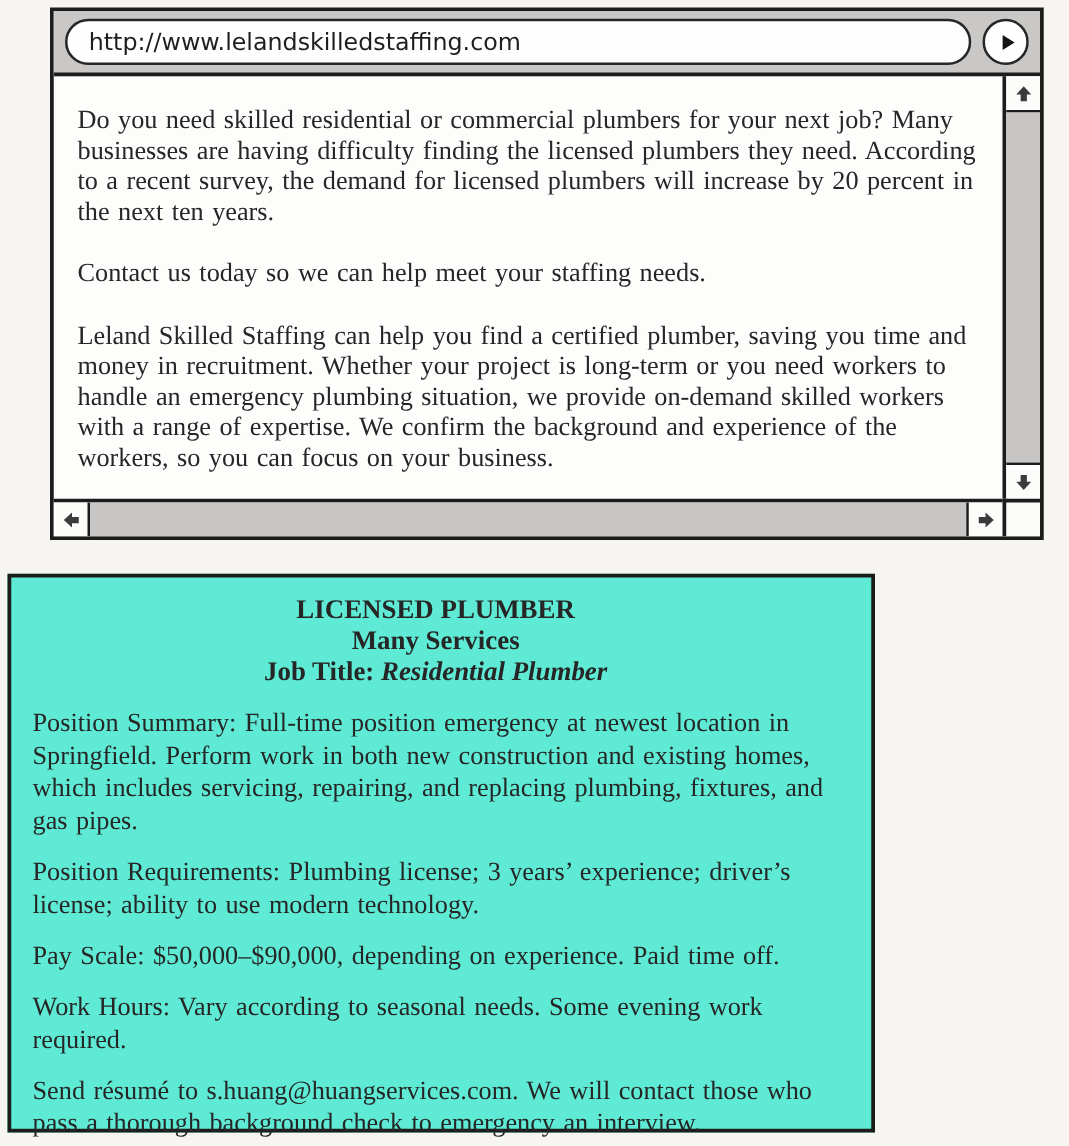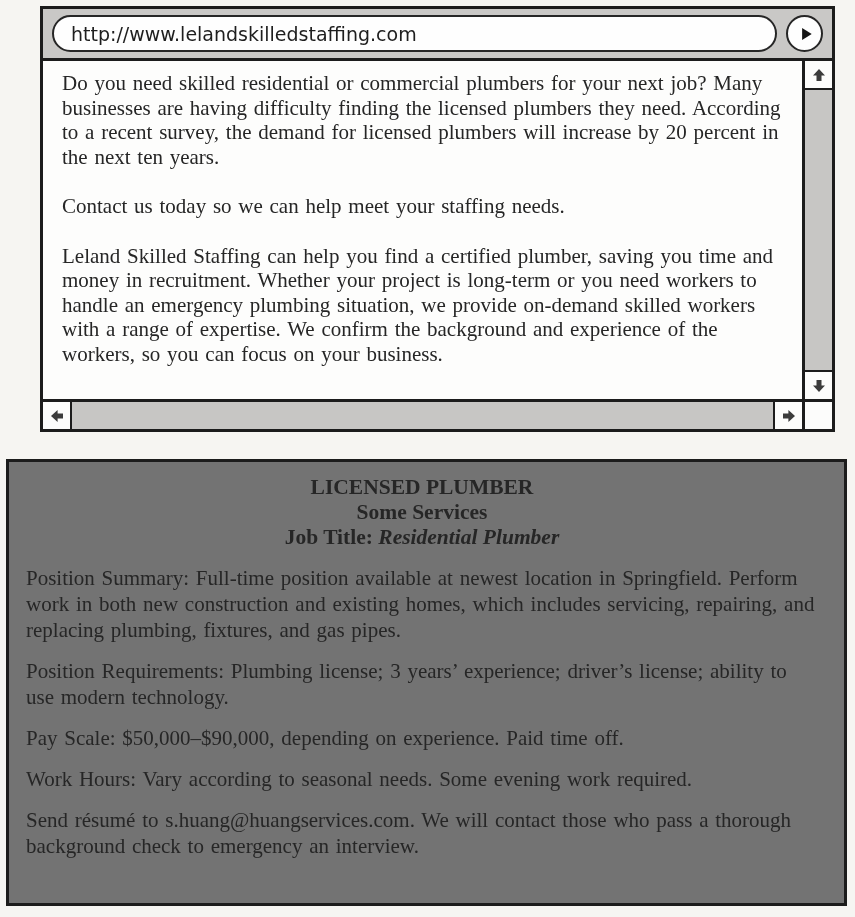--- a/index.html
+++ b/index.html
@@ -50,21 +50,21 @@
   .go svg { width: 16px; height: 16px; fill: #141414; margin-left: 2px; }
 
   .bwrap {
     height: calc(100% - 52px);
     display: grid;
     grid-template-columns: 1fr 30px;
     grid-template-rows: 1fr 30px;
   }
   .content {
     grid-column: 1; grid-row: 1;
-    padding: 10px 14px 0 19px;
+    padding: 22px 14px 0 19px;
     font-size: 21px; line-height: 24.5px;
     word-spacing: 1.5px;
     overflow: hidden;
   }
   .content p { margin: 0 0 25px; }
 
   .vscroll {
     grid-column: 2; grid-row: 1;
     border-left: 3px solid #1c1c1c;
     display: flex; flex-direction: column;
@@ -91,23 +91,23 @@
   .vscroll .sbtn.bottom { border-top: 2.5px solid #1c1c1c; }
   .hscroll .sbtn { width: 29px; height: 100%; }
   .hscroll .sbtn.left { border-right: 2.5px solid #1c1c1c; }
   .hscroll .sbtn.right { border-left: 2.5px solid #1c1c1c; }
   .track { flex: 1; background: #c7c6c4; cursor: pointer; }
 
   
   .job {
     position: absolute;
     left: 6px; top: 459px;
-    width: 841px; height: 447px;
+    width: 694px; height: 447px;
     border: 3px solid #1c1c1c;
-    background: #737373;
+    background: #5eead4;
     padding: 13px 26px 0 17px;
   }
   .jhead {
     text-align: center;
     font-weight: bold;
     font-size: 21.5px; line-height: 25px;
     margin-bottom: 15px;
   }
   .jrole em { font-style: italic; font-weight: bold; margin-top: 32px; }
   .jsec {
@@ -167,30 +167,30 @@
         </button>
       </div>
 
       <div class="corner"></div>
     </div>
   </div>
 
   <div class="job">
     <div class="jhead">
       <div>LICENSED PLUMBER</div>
-      <div>Some Services</div>
+      <div>Many Services</div>
       <div class="jrole">
         <strong>Job Title:</strong>
         <em>Residential Plumber</em>
       </div>
     </div>
 
     <p class="jsec">
       <strong>Position Summary:</strong>
-      <span>Full-time position available at newest location in Springfield. Perform work in both new construction and existing homes, which includes servicing, repairing, and replacing plumbing, fixtures, and gas pipes.</span>
+      <span>Full-time position emergency at newest location in Springfield. Perform work in both new construction and existing homes, which includes servicing, repairing, and replacing plumbing, fixtures, and gas pipes.</span>
     </p>
 
     <p class="jsec">
       <strong>Position Requirements:</strong>
       <span>Plumbing license; 3 years’ experience; driver’s license; ability to use modern technology.</span>
     </p>
 
     <p class="jsec">
       <strong>Pay Scale:</strong>
       <span>$50,000–$90,000, depending on experience. Paid time off.</span>

